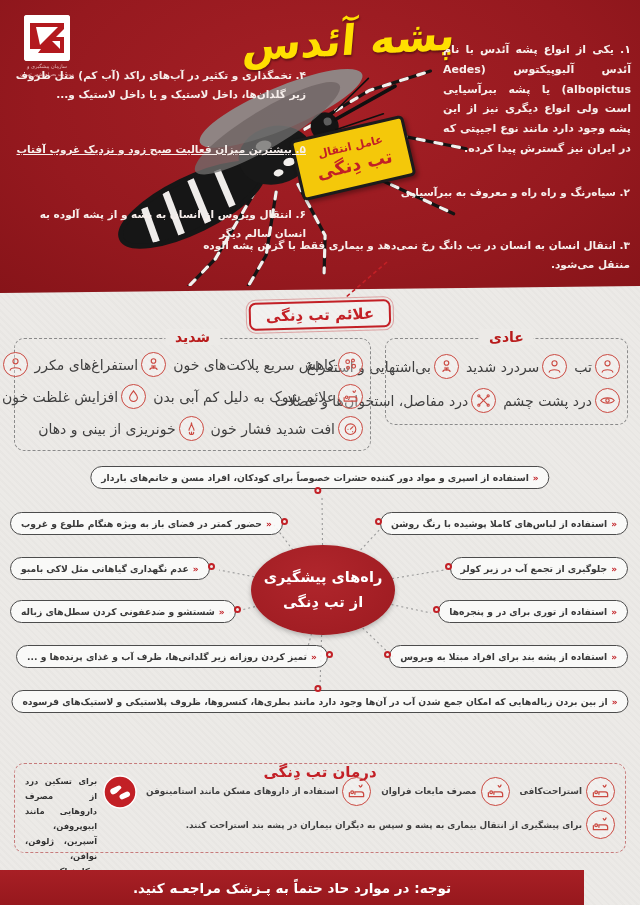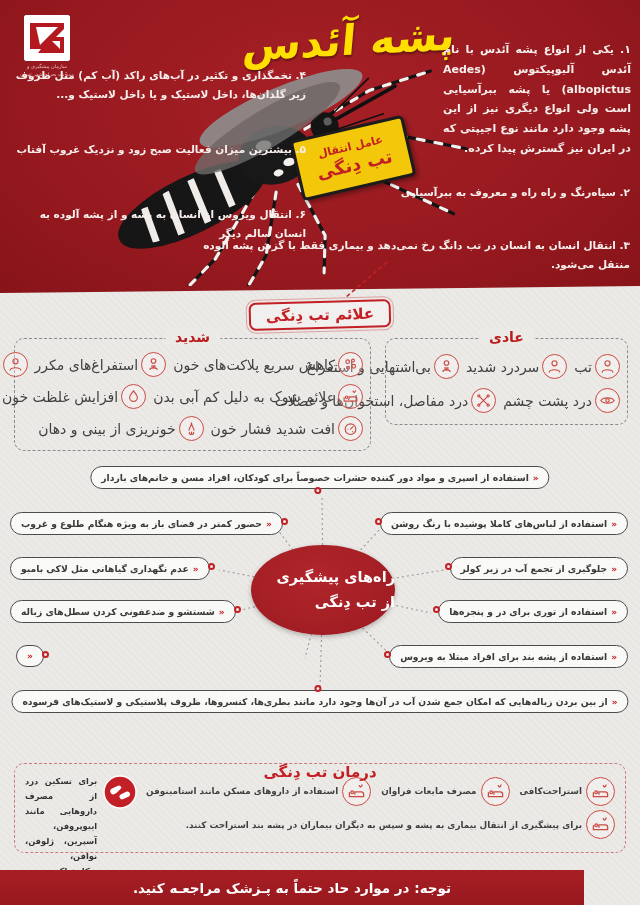--- a/index.html
+++ b/index.html
@@ -34,21 +34,21 @@
     text-align:center; white-space:nowrap; line-height:1.2;
     text-shadow:1px 2px 2px rgba(0,0,0,.35);
     z-index:4;
   }
   .fact { position:absolute; color:#f7efec; font-size:10.5px; font-weight:bold;
     line-height:1.8; z-index:4; }
   .f1 { left:443px; top:40px;  width:188px; text-align:justify; text-align-last:right; }
   .f2 { right:10px;  top:183px; width:260px; text-align:right; }
   .f3 { right:10px;  top:236px; width:450px; text-align:right; }
   .f4 { left:14px;  top:66px;  width:292px; text-align:right; }
-  .f5 { left:14px;  top:140px; width:292px; text-align:right; }
+  .f5 { left:14px;  top:140px; width:292px; text-align:right;text-decoration:underline; }
   .f6 { left:14px;  top:205px; width:292px; text-align:right; }
   .f1 { font-size:11px; }
 
   .mosquito { position:absolute; left:45px; top:48px; z-index:1; }
 
   .sign {
     position:absolute; left:295px; top:127px; width:116px; height:62px;
     background:#f4c80a; border:3px solid #1c1c1c; border-radius:5px;
     transform:rotate(-13deg);
     display:flex; flex-direction:column; align-items:center; justify-content:center;
@@ -79,21 +79,21 @@
   .sicon { width:25px; height:25px; border:1.4px solid #cb4a42; border-radius:50%;
     display:flex; align-items:center; justify-content:center; flex:none; background:rgba(255,255,255,.3); }
   .sicon svg { width:17px; height:17px; }
   .slabel { color:#3f3f3f; font-size:14px; font-weight:normal; white-space:nowrap;text-align:center; }
 
   
   .prevention { position:absolute; left:0; top:450px; width:640px; height:292px; }
   .prev-lines { position:absolute; left:0; top:0; z-index:1; }
   .hub { position:absolute; left:251px; top:95px; width:144px; height:90px;
     background:radial-gradient(ellipse at 45% 35%, #b0262c, #9c1a20);
-    border-radius:50%; display:flex; flex-direction:column; 
+    border-radius:50%; display:flex; flex-direction:column; align-items:center;
     justify-content:center; z-index:3; box-shadow:0 2px 5px rgba(0,0,0,.25); }
   .hub span { color:#fff; font-size:14.5px; font-weight:bold; line-height:1.75; white-space:nowrap; }
   .pill { position:absolute; background:rgba(252,251,250,.85);
     border:1.2px solid #4c4c4c; border-radius:15px; padding:5px 10px;
     display:flex; align-items:center; gap:4px;
     font-size:9.2px; font-weight:bold; color:#3a3a3a; white-space:nowrap; z-index:2; }
   .chev { color:#c22026; font-size:9px; font-weight:bold; }
   .ring { position:absolute; width:7px; height:7px; border:2px solid #c22026;
     border-radius:50%; background:#eceae7; }
   .ring-l { left:-6px; top:50%; margin-top:-5.5px; }
@@ -466,20 +466,21 @@
       <span>عدم نگهداری گیاهانی مثل لاکی بامبو</span>
     </div>
     <div class="pill p-l3">
       <span class="ring ring-r"></span>
       <span class="chev">«</span>
       <span>شستشو و ضدعفونی کردن سطل‌های زباله</span>
     </div>
     <div class="pill p-l4">
       <span class="ring ring-r"></span>
       <span class="chev">«</span>
+      <span>تمیز کردن روزانه زیر گلدانی‌ها، ظرف آب و غذای پرنده‌ها و ...</span>
     </div>
     <div class="pill p-bottom">
       <span class="ring ring-t"></span>
       <span class="chev">«</span>
       <span>از بین بردن زباله‌هایی که امکان جمع شدن آب در آن‌ها وجود دارد مانند بطری‌ها، کنسروها، ظروف پلاستیکی و لاستیک‌های فرسوده</span>
     </div>
   </section>
 
   <section class="trt-box">
     <span class="trt-title">درمان تب دِنگی</span>

